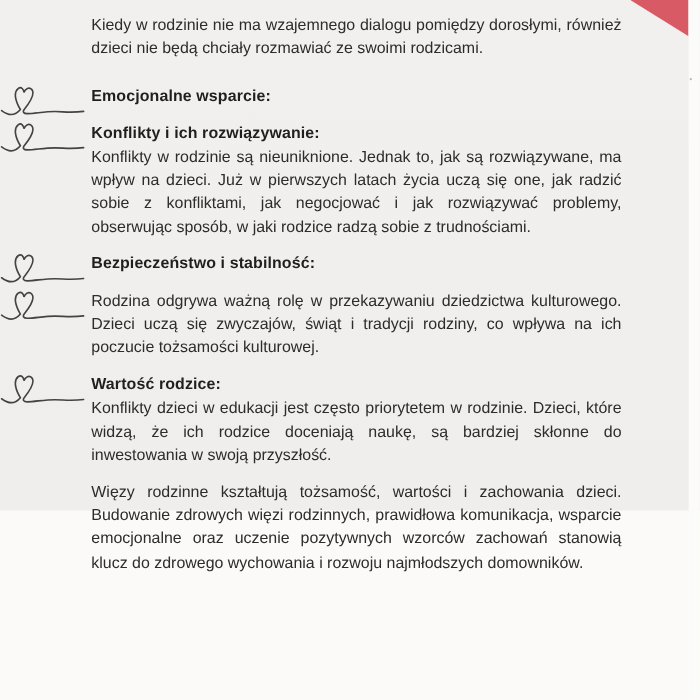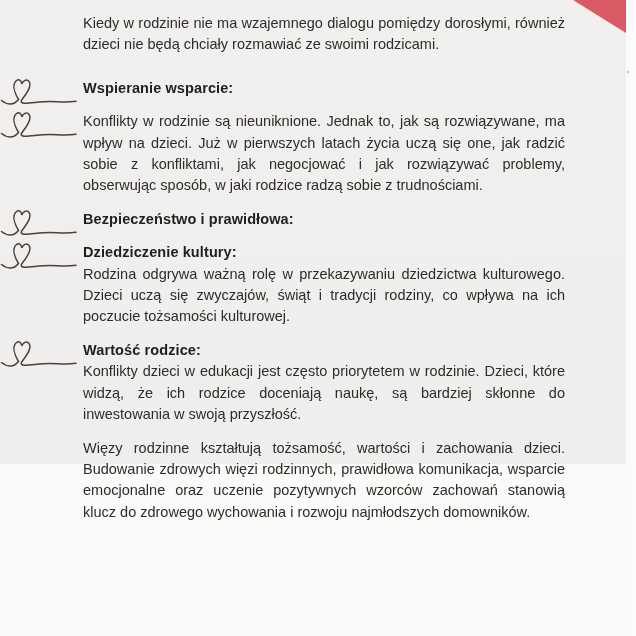--- a/index.html
+++ b/index.html
@@ -106,48 +106,48 @@
   <div class="content" style="color: rgb(45, 44, 42);">
 
     <p class="para intro">Kiedy w rodzinie nie ma wzajemnego dialogu pomiędzy dorosłymi, również dzieci nie będą chciały rozmawiać ze swoimi rodzicami.</p>
 
     <section class="section">
       <span class="bullet">
         <svg viewBox="0 0 80 32" fill="none" xmlns="http://www.w3.org/2000/svg">
           <path d="M1.5,25.5 C8,30.5 14,30 18.5,24.5 C14,17 12,9 16.5,5.5 C19.5,3.2 21.6,6.5 21.8,9 C23,5.8 26.5,3.5 29,6.5 C32,10.2 28,17 22,24.5 C20.5,26.6 21.2,28.4 25,28.3 C32,28.2 40,26.4 50,26.4 C58,26.4 64,27.8 76,26.2" stroke="#454240" stroke-width="1.5" stroke-linecap="round"></path>
         </svg>
       </span>
-      <h3 class="section-heading">Wspieranie wsparcie:</h3>
+      <h3 class="section-heading">Emocjonalne wsparcie:</h3>
     </section>
 
     <section class="section">
       <span class="bullet">
         <svg viewBox="0 0 80 32" fill="none" xmlns="http://www.w3.org/2000/svg">
           <path d="M1.5,25.5 C8,30.5 14,30 18.5,24.5 C14,17 12,9 16.5,5.5 C19.5,3.2 21.6,6.5 21.8,9 C23,5.8 26.5,3.5 29,6.5 C32,10.2 28,17 22,24.5 C20.5,26.6 21.2,28.4 25,28.3 C32,28.2 40,26.4 50,26.4 C58,26.4 64,27.8 76,26.2" stroke="#454240" stroke-width="1.5" stroke-linecap="round"></path>
         </svg>
       </span>
+      <h3 class="section-heading">Konflikty i ich rozwiązywanie:</h3>
       <p class="para">Konflikty w rodzinie są nieuniknione. Jednak to, jak są rozwiązywane, ma wpływ na dzieci. Już w pierwszych latach życia uczą się one, jak radzić sobie z konfliktami, jak negocjować i jak rozwiązywać problemy, obserwując sposób, w jaki rodzice radzą sobie z trudnościami.</p>
     </section>
 
     <section class="section">
       <span class="bullet">
         <svg viewBox="0 0 80 32" fill="none" xmlns="http://www.w3.org/2000/svg">
           <path d="M1.5,25.5 C8,30.5 14,30 18.5,24.5 C14,17 12,9 16.5,5.5 C19.5,3.2 21.6,6.5 21.8,9 C23,5.8 26.5,3.5 29,6.5 C32,10.2 28,17 22,24.5 C20.5,26.6 21.2,28.4 25,28.3 C32,28.2 40,26.4 50,26.4 C58,26.4 64,27.8 76,26.2" stroke="#454240" stroke-width="1.5" stroke-linecap="round"></path>
         </svg>
       </span>
-      <h3 class="section-heading">Bezpieczeństwo i prawidłowa:</h3>
+      <h3 class="section-heading">Bezpieczeństwo i stabilność:</h3>
     </section>
 
     <section class="section">
       <span class="bullet">
         <svg viewBox="0 0 80 32" fill="none" xmlns="http://www.w3.org/2000/svg">
           <path d="M1.5,25.5 C8,30.5 14,30 18.5,24.5 C14,17 12,9 16.5,5.5 C19.5,3.2 21.6,6.5 21.8,9 C23,5.8 26.5,3.5 29,6.5 C32,10.2 28,17 22,24.5 C20.5,26.6 21.2,28.4 25,28.3 C32,28.2 40,26.4 50,26.4 C58,26.4 64,27.8 76,26.2" stroke="#454240" stroke-width="1.5" stroke-linecap="round"></path>
         </svg>
       </span>
-      <h3 class="section-heading">Dziedziczenie kultury:</h3>
       <p class="para">Rodzina odgrywa ważną rolę w przekazywaniu dziedzictwa kulturowego. Dzieci uczą się zwyczajów, świąt i tradycji rodziny, co wpływa na ich poczucie tożsamości kulturowej.</p>
     </section>
 
     <section class="section">
       <span class="bullet">
         <svg viewBox="0 0 80 32" fill="none" xmlns="http://www.w3.org/2000/svg">
           <path d="M1.5,25.5 C8,30.5 14,30 18.5,24.5 C14,17 12,9 16.5,5.5 C19.5,3.2 21.6,6.5 21.8,9 C23,5.8 26.5,3.5 29,6.5 C32,10.2 28,17 22,24.5 C20.5,26.6 21.2,28.4 25,28.3 C32,28.2 40,26.4 50,26.4 C58,26.4 64,27.8 76,26.2" stroke="#454240" stroke-width="1.5" stroke-linecap="round"></path>
         </svg>
       </span>
       <h3 class="section-heading">Wartość rodzice:</h3>

